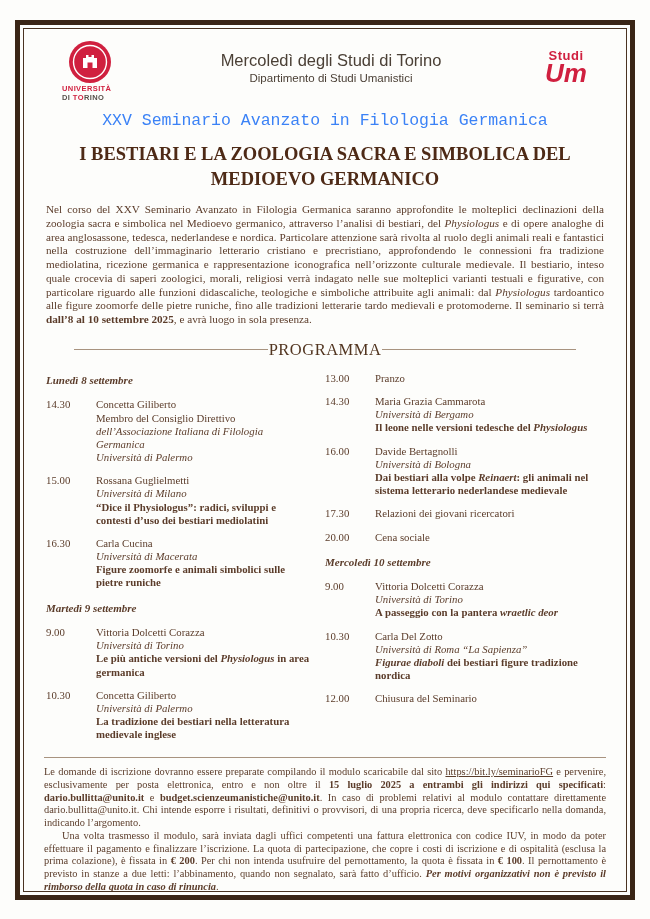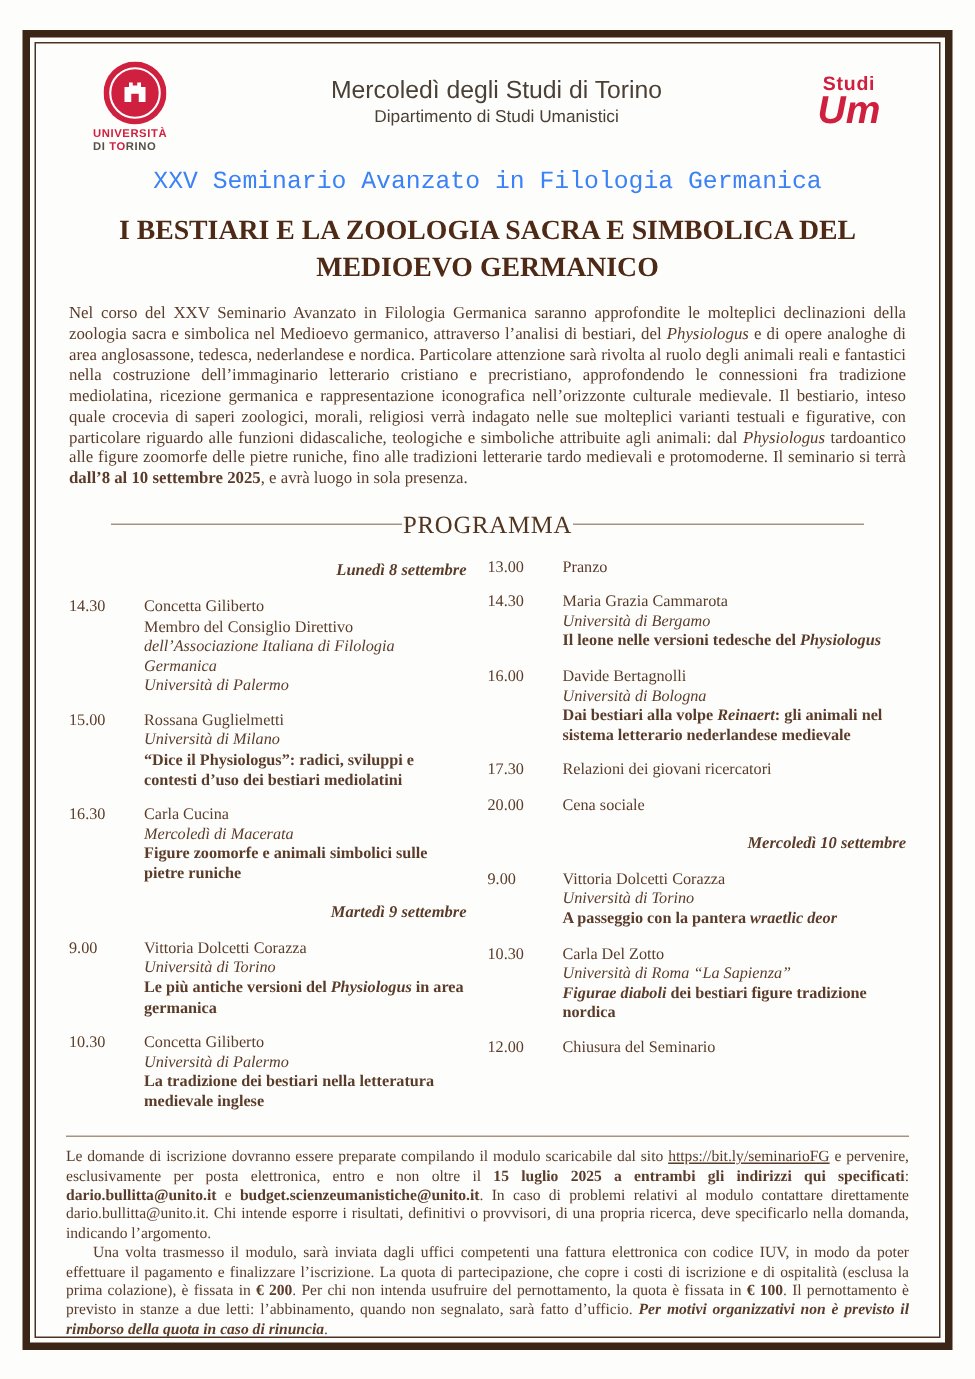--- a/index.html
+++ b/index.html
@@ -46,21 +46,21 @@
   
   .intro{font-size:11.2px;line-height:1.23;text-align:justify;margin:0 2px;}
   
   .prog-head{display:flex;align-items:center;gap:1px;margin:13px 30px 10px;}
   .prog-head .rule{flex:1;border-top:1px solid var(--rule);height:0;}
   .prog-head .label{font-size:16.5px;letter-spacing:.5px;color:#523520;}
   .program{display:flex;gap:14px;margin:2px 2px 0;}
   .program-col{font-size:10.8px;line-height:1.22;}
   .col-left{flex:0 0 265px;}
   .col-right{flex:1;}
-  .day-heading{font-weight:bold;font-style:italic;text-align:right;margin:12px 0 11px;font-size:11px;}
+  .day-heading{font-weight:bold;font-style:italic;text-align:left;margin:12px 0 11px;font-size:11px;}
   .program-col > .day-heading:first-child{margin-top:2px;}
   .session{display:flex;gap:20px;margin-bottom:10px;}
   .session .time{flex:0 0 30px;}
   .session-body{flex:1;}
   
   .notes{border-top:1px solid var(--rule);margin-top:6px;padding-top:8px;
     font-size:10.4px;line-height:1.22;text-align:justify;}
   .note{margin:0;}
   .note.indent{text-indent:18px;}
   
@@ -128,21 +128,21 @@
               <div class="session-body">
                 <div class="pline"><span>Rossana Guglielmetti</span></div>
                 <div class="pline"><span class="seg-i">Università di Milano</span></div>
                 <div class="pline"><span class="seg-b">“Dice il Physiologus”: radici, sviluppi e contesti d’uso dei bestiari mediolatini</span></div>
               </div>
             </div>
             <div class="session">
               <div class="time">16.30</div>
               <div class="session-body">
                 <div class="pline"><span>Carla Cucina</span></div>
-                <div class="pline"><span class="seg-i">Mercoledì di Macerata</span></div>
+                <div class="pline"><span class="seg-i">Università di Macerata</span></div>
                 <div class="pline"><span class="seg-b">Figure zoomorfe e animali simbolici sulle pietre runiche</span></div>
               </div>
             </div>
             <div class="day-heading">Martedì 9 settembre</div>
             <div class="session">
               <div class="time">9.00</div>
               <div class="session-body">
                 <div class="pline"><span>Vittoria Dolcetti Corazza</span></div>
                 <div class="pline"><span class="seg-i">Università di Torino</span></div>
                 <div class="pline"><span class="seg-b">Le più antiche versioni del </span><span class="seg-b seg-i">Physiologus</span><span class="seg-b"> in area germanica</span></div>

